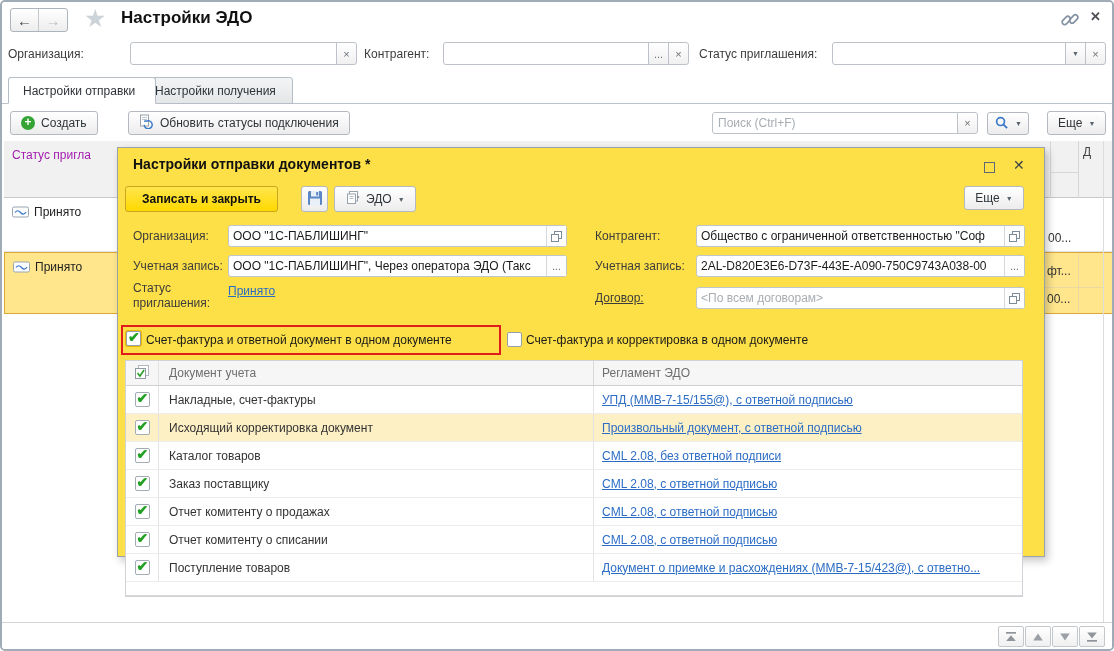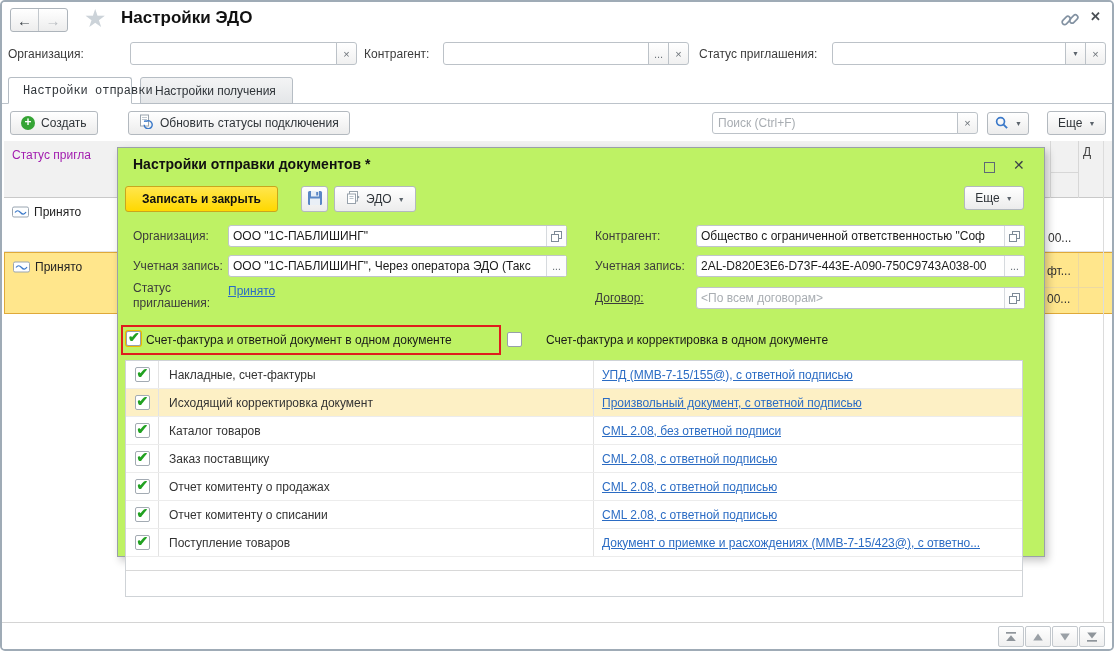--- a/index.html
+++ b/index.html
@@ -66,21 +66,21 @@
   .bg-rowline2-h { position:absolute; left:1043px; top:285px; width:58px; height:1px; background:#ecd9a2; z-index:2;}
   .bg-rowline2-v { position:absolute; left:1076px; top:251px; width:1px; height:60px; background:#ecd9a2; z-index:2;}
   .bg-table-right-edge { position:absolute; left:1101px; top:139px; width:1px; height:481px; background:#dcdcdc; z-index:1; }
 
   
   .bottom-line { position:absolute; left:0; top:620px; width:100%; height:1px; background:#d4d4d4; z-index:6; }
   .bottom-bar { position:absolute; left:0; top:621px; width:100%; height:26px; background:#fff; z-index:6; }
   .scrollbtn { position:absolute; top:3px; width:26px; height:21px; border:1px solid #c3c8cd; border-radius:2px; background:linear-gradient(#fff,#f0f0f0); display:flex; align-items:center; justify-content:center; cursor:pointer; }
 
   
-  .dialog { position:absolute; left:115px; top:145px; width:928px; height:410px; background:#bef264; border:1px solid #9aa1a8; box-shadow:3px 4px 8px rgba(0,0,0,.22); z-index:10; }
+  .dialog { position:absolute; left:115px; top:145px; width:928px; height:410px; background:#fde047; border:1px solid #9aa1a8; box-shadow:3px 4px 8px rgba(0,0,0,.22); z-index:10; }
   .dlg-title { position:absolute; left:15px; top:8px; font-size:14px; font-weight:bold; color:#111; white-space:nowrap; }
   .dlg-max { position:absolute; left:866px; top:14px; width:11px; height:11px; border:1px solid #5f6a75; cursor:pointer; }
   .dlg-close { position:absolute; left:895px; top:9px; font-size:14px; color:#3c4248; cursor:pointer; }
   .btn-yellow { position:absolute; left:7px; top:38px; height:26px; padding:0 16px; display:inline-flex; align-items:center; background:linear-gradient(#ffe64d,#ffd800); border:1px solid #c9a61d; border-radius:3px; font-weight:bold; font-size:12px; color:#111; cursor:pointer; }
   .btn-save { position:absolute; left:183px; top:38px; width:27px; height:26px; padding:0; justify-content:center; }
   .btn-edo { position:absolute; left:216px; top:38px; height:26px; }
   .dlabel { position:absolute; color:#3c3c3c; white-space:nowrap; }
   .dfield { position:absolute; height:22px; border:1px solid #c0c5ca; border-radius:3px; background:#fff; display:flex; }
   .dfield .val { flex:1; padding:3px 4px 0 4px; overflow:hidden; white-space:nowrap; color:#1a1a1a; }
   .dfield .val.ph { color:#a8adb2; }
@@ -151,21 +151,21 @@
     <span class="flabel" style="left:697px">Статус приглашения:</span>
     <div class="fgroup" style="left:830px">
       <input class="finput" style="width: 234px;">
       <span class="fbtn">
           <span class="tri">▼</span>
         </span>
       <span class="fbtn last">×</span>
     </div>
   </div>
 
-  <div class="tab active" style="left:6px; width:124px;font-family:Liberation Mono, monospace;">
+  <div class="tab active" style="left:6px; width:148px;">
     <span>Настройки отправки</span>
   </div>
   <div class="tab inactive" style="left:138px; width:153px;text-align:right;">
     <span>Настройки получения</span>
   </div>
   <div class="tabs-line"></div>
 
   <button class="btn toolbar-create">
     <span class="plus-icon">+</span>
     <span>Создать</span>
@@ -340,24 +340,37 @@
             <rect x="0.5" y="3.5" width="7" height="7" fill="#fff" stroke="#7d8a97"></rect>
           </svg>
       </span>
     </div>
 
     <span class="cb focus" style="left:8px; top:183px;">
         <span class="check">✔</span>
       </span>
     <span class="cblabel" style="left:28px; top:185px;">Счет-фактура и ответной документ в одном документе</span>
     <span class="cb" style="left:389px; top:184px;"></span>
-    <span class="cblabel" style="left:408px; top:185px;margin-left:20px;">Счет-фактура и корректировка в одном документе</span>
+    <span class="cblabel" style="left:408px; top:185px;">Счет-фактура и корректировка в одном документе</span>
     <div class="annotation"></div>
 
     <div class="doc-table">
+      <div class="dt-header">
+        <div class="c1">
+          <span>
+            <svg width="16" height="16" viewBox="0 0 16 16">
+                <rect x="4.5" y="1.5" width="10" height="10" fill="#fff" stroke="#b0b8c0"></rect>
+                <rect x="1.5" y="4.5" width="10" height="10" fill="#fff" stroke="#8f99a3"></rect>
+                <path d="M3.5 9 l2.4 3 l4.2 -6" stroke="#2da12d" stroke-width="1.7" fill="none"></path>
+              </svg>
+          </span>
+        </div>
+        <div class="c2">Документ учета</div>
+        <div class="c3">Регламент ЭДО</div>
+      </div>
 
       <div class="dt-row">
         <div class="c1">
             <span class="rowcb">
               <span class="check">✔</span>
             </span>
           </div>
         <div class="c2">Накладные, счет-фактуры</div>
         <div class="c3">
             <span class="dt-link">УПД (ММВ-7-15/155@), с ответной подписью</span>

